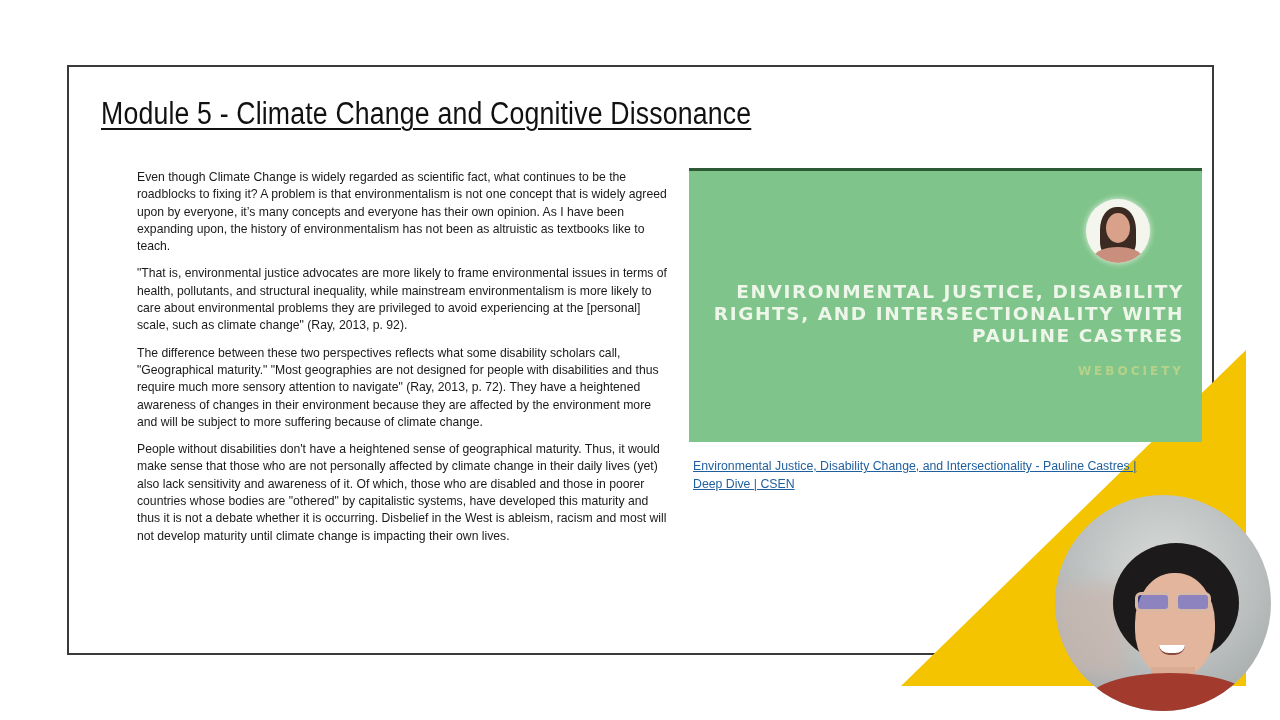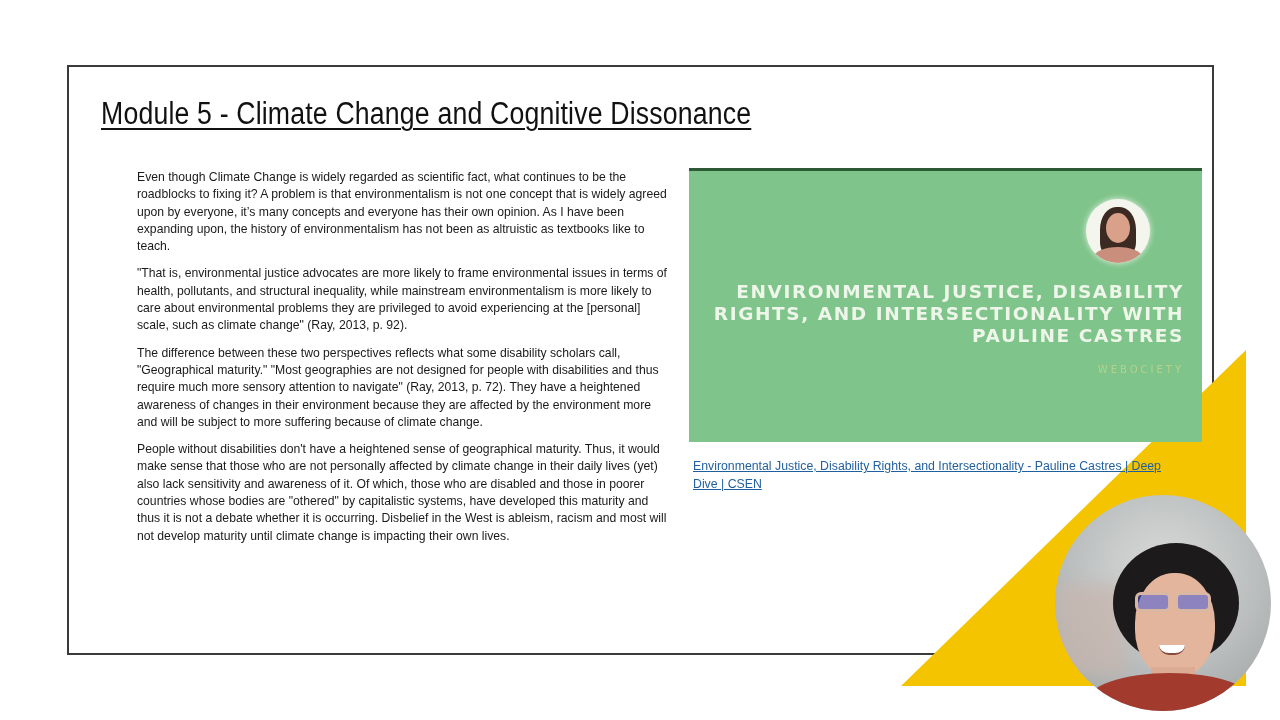--- a/index.html
+++ b/index.html
@@ -7,21 +7,21 @@
   .slide-frame { position:absolute; left:67px; top:65px; width:1143px; height:586px; border:2px solid #3a3a3a; box-sizing:content-box; }
   .title { position:absolute; left:101px; top:96px; margin:0; font-family:"Liberation Sans", sans-serif; font-weight:400; font-size:31px; color:#111; white-space:nowrap; transform:scaleX(0.86); transform-origin:left top; text-decoration:underline; text-decoration-thickness:2px; text-underline-offset:4px; letter-spacing:0.2px; }
   .body-text { position:absolute; left:101px; top:169px; width:535px; font-family:"Liberation Sans", sans-serif; font-size:12.2px; line-height:17.3px; color:#1a1a1a;margin-left:36px; }
   .body-text p { margin:0 0 10px 0; }
   .thumb { position:absolute; left:689px; top:168px; width:513px; height:274px; background:#7fc48a; border-top:3px solid #2d5a35; box-sizing:border-box; overflow:hidden; }
   .thumb-avatar { position:absolute; left:397px; top:28px; width:64px; height:64px; border-radius:50%; background:#f4f6ee; box-shadow:0 0 6px rgba(255,255,255,0.8); overflow:hidden; }
   .thumb-avatar .hair { position:absolute; left:14px; top:8px; width:36px; height:50px; border-radius:45% 45% 30% 30%; background:#3b2a22; }
   .thumb-avatar .face { position:absolute; left:20px; top:14px; width:24px; height:30px; border-radius:50%; background:#d9a08a; }
   .thumb-avatar .shoulders { position:absolute; left:8px; top:48px; width:48px; height:20px; border-radius:50% 50% 0 0; background:#c98f7c; }
   .thumb-title { position:absolute; right:18px; top:110px; text-align:right; font-family:"DejaVu Sans", sans-serif; font-weight:700; font-size:18.5px; line-height:22px; letter-spacing:1.6px; color:#eef6ea; white-space:pre-line; }
-  .thumb-brand { position:absolute; right:18px; top:193px; font-family:"DejaVu Sans", sans-serif; font-weight:400; font-size:10px; letter-spacing:3px; color:#c9d78a; opacity:0.75; }
+  .thumb-brand { position:absolute; right:18px; top:193px; font-family:"DejaVu Sans", sans-serif; font-weight:700; font-size:12px; letter-spacing:3px; color:#c9d78a; opacity:0.75; }
   .video-link { position:absolute; left:693px; top:458px; width:470px; font-family:"Liberation Sans", sans-serif; font-size:12.3px; line-height:17.5px; color:#1f5f9e; text-decoration:underline; cursor:pointer; }
   .triangle { position:absolute; left:0; top:0; width:1280px; height:720px; pointer-events:none; }
   .webcam { position:absolute; left:1055px; top:495px; width:216px; height:216px; border-radius:50%; overflow:hidden; background:radial-gradient(circle at 50% 35%, #d8dbd9 0%, #b9bdbd 55%, #9aa09f 100%); }
   .webcam .bg-blur { position:absolute; left:0; top:90px; width:70px; height:90px; background:#c8b5ad; filter:blur(8px); opacity:0.7; }
   .webcam .hat { position:absolute; left:58px; top:48px; width:126px; height:120px; border-radius:50%; background:#1c1a1a; }
   .webcam .face { position:absolute; left:80px; top:78px; width:80px; height:104px; border-radius:48% 48% 45% 45%; background:#e3b59c; }
   .webcam .glasses-l { position:absolute; left:80px; top:97px; width:36px; height:20px; border:3px solid #d9b7a2; border-radius:6px; background:rgba(70,90,220,0.55); box-sizing:border-box; }
   .webcam .glasses-r { position:absolute; left:120px; top:97px; width:36px; height:20px; border:3px solid #d9b7a2; border-radius:6px; background:rgba(70,90,220,0.55); box-sizing:border-box; }
   .webcam .mouth { position:absolute; left:104px; top:150px; width:26px; height:8px; border-radius:0 0 12px 12px; background:#fff; border-bottom:2px solid #8a4a40; }
   .webcam .shirt { position:absolute; left:30px; top:178px; width:170px; height:60px; border-radius:50% 50% 0 0; background:#a33a2e; }
@@ -50,21 +50,21 @@
     <div class="hair"></div>
     <div class="face"></div>
     <div class="shoulders"></div>
   </div>
   <div class="thumb-title">ENVIRONMENTAL JUSTICE, DISABILITY
 RIGHTS, AND INTERSECTIONALITY WITH
 PAULINE CASTRES</div>
   <div class="thumb-brand">WEBOCIETY</div>
 </div>
 
-<a class="video-link">Environmental Justice, Disability Rights, and Intersectionality - Pauline Castres | Deep Dive | CSEN</a>
+<a class="video-link">Environmental Justice, Disability Change, and Intersectionality - Pauline Castres | Deep Dive | CSEN</a>
 
 <div class="webcam">
   <div class="bg-blur"></div>
   <div class="hat"></div>
   <div class="face"></div>
   <div class="neck"></div>
   <div class="shirt"></div>
   <div class="glasses-l"></div>
   <div class="glasses-r"></div>
   <div class="mouth"></div>

